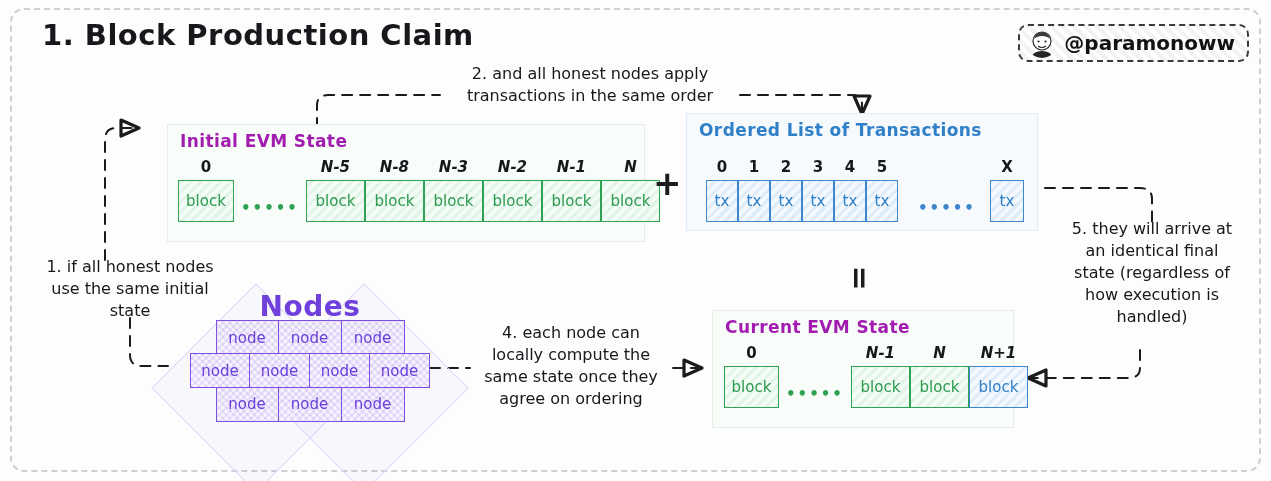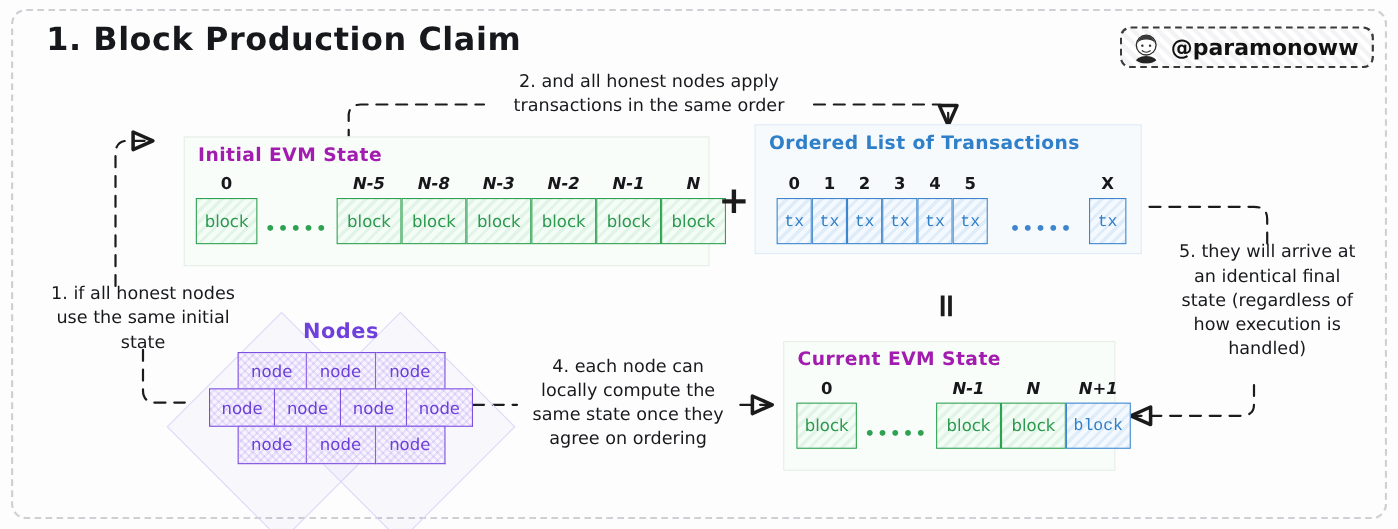--- a/index.html
+++ b/index.html
@@ -99,41 +99,40 @@
   }
   .cell.green {
     border: 1.6px solid #2fa152;
     color: #2b9a4e;
     background: repeating-linear-gradient(-45deg, rgba(47,161,82,0.09) 0 3px, rgba(255,255,255,0) 3px 7px), #f4fcf6;
   }
   .cell.blue {
     border: 1.6px solid #3d86cd;
     color: #2f7fc9;
     background: repeating-linear-gradient(-45deg, rgba(61,134,205,0.11) 0 3px, rgba(255,255,255,0) 3px 7px), #f3f9fe;
-    font-family: Liberation Mono, monospace;
   }
   .dots {
     display: flex; align-items: flex-end;
     height: 42px;
     padding: 0 7px 5px 7px;
     letter-spacing: 2px;
     font-size: 15px;
     font-weight: 800;
   }
   .dots.green { color: #2fa152; }
   .dots.blue { color: #3d86cd; }
 
   
   .nodes-wrap { position: absolute; }
   .nodes-title {
     position: absolute;
     left: 50%;
     transform: translateX(-50%);
     top: -2px;
-    font-size: 19px;
+    font-size: 28px;
     font-weight: 600;
     color: #7040dd;
     letter-spacing: .5px;
     white-space: nowrap;
   }
   .diamond {
     position: absolute;
     width: 148px; height: 148px;
     border: 1.2px solid #ded8f7;
     background: rgba(124,77,226,0.035);

